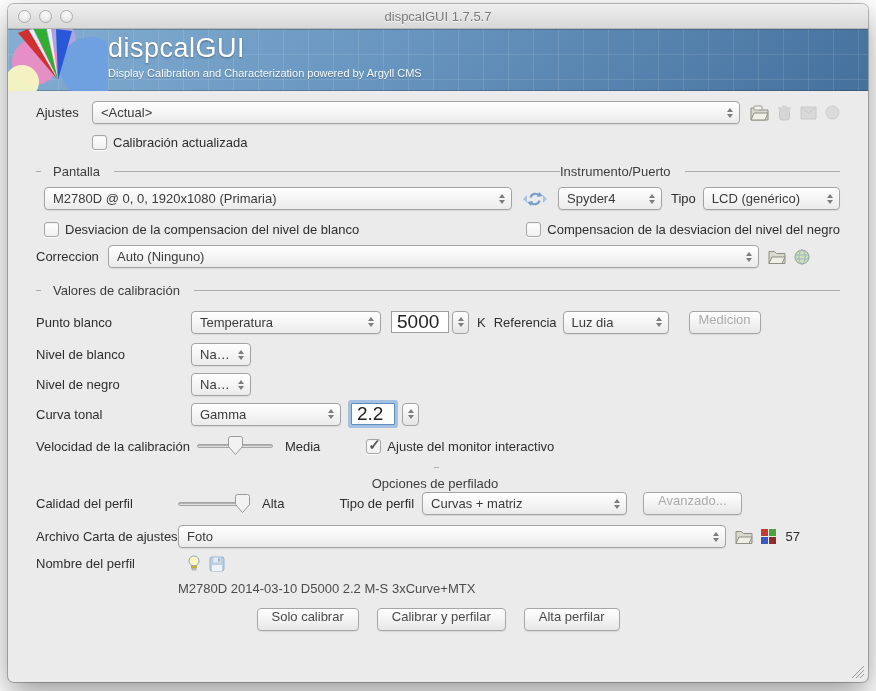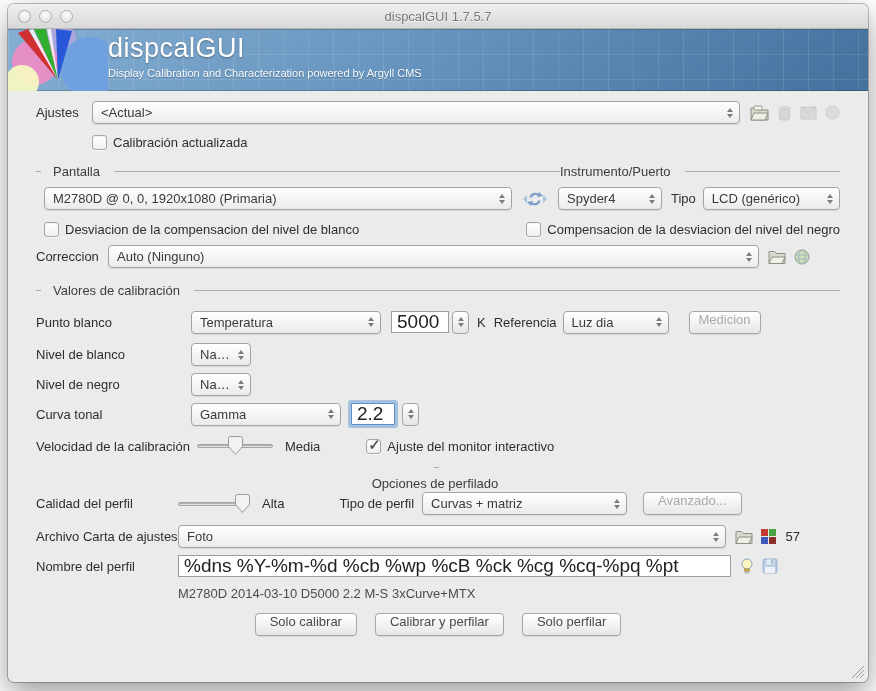--- a/index.html
+++ b/index.html
@@ -416,21 +416,20 @@
             <rect x="9" y="1" width="7" height="7" fill="#49a33e"></rect>
             <rect x="1" y="9" width="7" height="7" fill="#3a58c0"></rect>
             <rect x="9" y="9" width="7" height="7" fill="#8c2f2a"></rect>
           </svg>
       </span>
       <span class="lbl" style="margin-left:9px;">57</span>
     </div>
 
     <div class="row" style="margin-top:7px; padding-right:62px;">
       <span class="lbl" style="width:142px; flex:none;">Nombre del perfil</span>
-      <input type="text" class="flex1" value="%dns %Y-%m-%d %cb %wp %cB %ck %cg %cq-%pq %pt" style="">
       <span class="icon-btn" style="margin-left:9px;">
         <svg width="14" height="17" viewBox="0 0 14 17">
             <circle cx="7" cy="6" r="5" fill="#fdf6c0" stroke="#8aa6c6"></circle>
             <rect x="4.5" y="11" width="5" height="2" fill="#d8b830" stroke="#a58c28" stroke-width=".6"></rect>
             <rect x="5" y="13.5" width="4" height="1.6" fill="#c8c8c8" stroke="#9a9a9a" stroke-width=".5"></rect>
           </svg>
       </span>
       <span class="icon-btn" style="margin-left:8px;">
         <svg width="16" height="16" viewBox="0 0 16 16">
             <rect x="1" y="1" width="14" height="14" rx="2" fill="#bccfe3" stroke="#97b1cd"></rect>
@@ -446,21 +445,21 @@
     </div>
 
     <div class="row" style="margin-top:12px; justify-content:center; gap:18px;">
       <div class="btn">
         <span>Solo calibrar</span>
       </div>
       <div class="btn">
         <span>Calibrar y perfilar</span>
       </div>
       <div class="btn">
-        <span>Solo perfilar</span>
+        <span>Alta perfilar</span>
       </div>
     </div>
 
   </div>
 
   <svg class="grip" width="14" height="14" viewBox="0 0 14 14">
     <path d="M13 5L5 13M13 9L9 13M13 1L1 13" stroke="#9c9c9c" stroke-width="1"></path>
     <path d="M13 6L6 13M13 10L10 13M13 2L2 13" stroke="#e8e8e8" stroke-width="1"></path>
   </svg>
 

